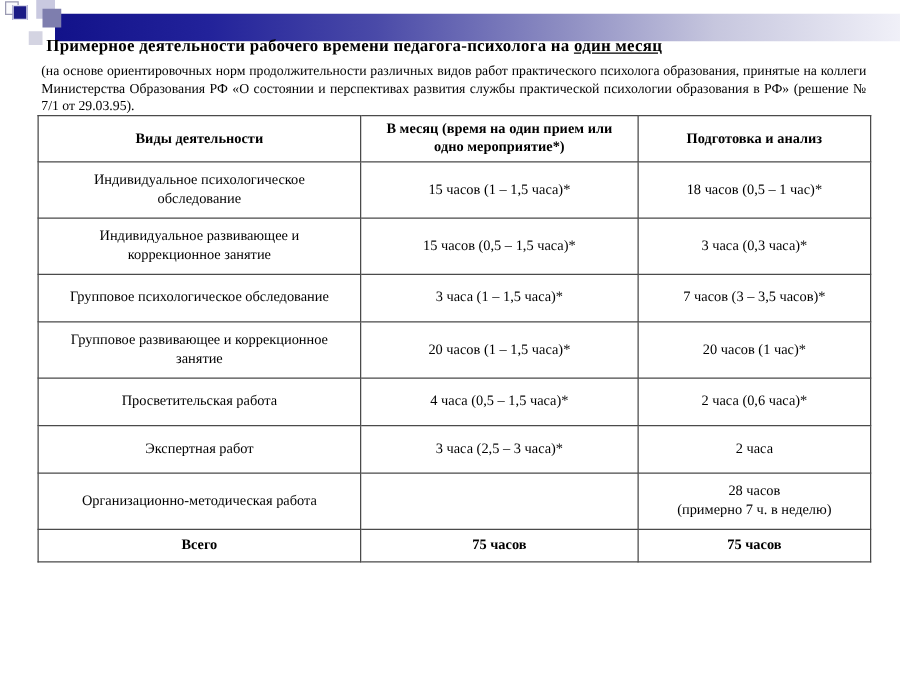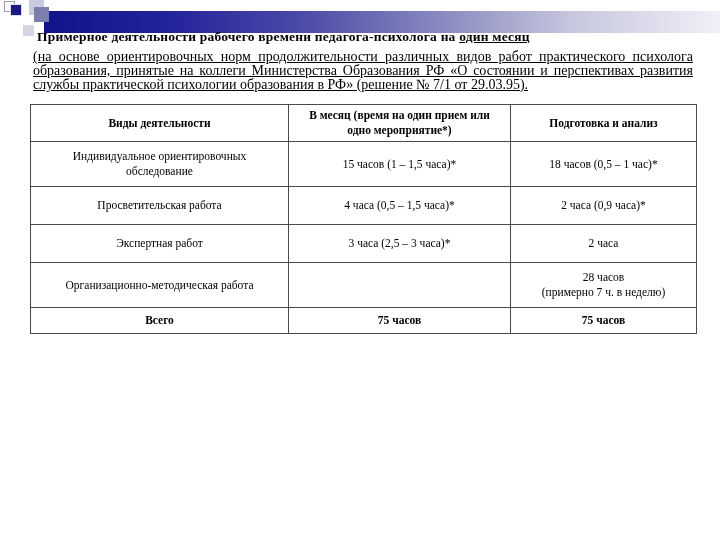--- a/index.html
+++ b/index.html
@@ -33,30 +33,29 @@
     font-weight: bold;
     color: #000000;
     letter-spacing: 0.2px;
     white-space: nowrap;
   }
   .title .underlined { text-decoration: underline; }
   .subtitle {
     margin-top: 5px;
     margin-left: 3px;
     width: 660px;
-    font-size: 14px;
+    font-size: 11px;
     line-height: 14px;
     color: #000000;
     text-align: justify;
-    text-decoration: underline;
   }
 
   
   table {
-    margin-top: 12px;
+    margin-top: 0;
     width: 666px;
     border-collapse: collapse;
     table-layout: fixed;
   }
   th, td {
     border: 1px solid #4a4a4a;
     text-align: center;
     vertical-align: middle;
     font-size: 11.5px;
     line-height: 15px;
@@ -97,28 +96,43 @@
         </colgroup>
       <thead>
         <tr id="header-row">
             <th>Виды деятельности</th>
             <th>В месяц (время на один прием или одно мероприятие*)</th>
             <th>Подготовка и анализ</th>
           </tr>
       </thead>
       <tbody id="table-body">
           <tr>
-            <td>Индивидуальное ориентировочных обследование</td>
+            <td>Индивидуальное психологическое обследование</td>
             <td>15 часов (1 – 1,5 часа)*</td>
             <td>18 часов (0,5 – 1 час)*</td>
           </tr>
           <tr>
+            <td>Индивидуальное развивающее и коррекционное занятие</td>
+            <td>15 часов (0,5 – 1,5 часа)*</td>
+            <td>3 часа (0,3 часа)*</td>
+          </tr>
+          <tr>
+            <td>Групповое психологическое обследование</td>
+            <td>3 часа (1 – 1,5 часа)*</td>
+            <td>7 часов (3 – 3,5 часов)*</td>
+          </tr>
+          <tr>
+            <td>Групповое развивающее и коррекционное занятие</td>
+            <td>20 часов (1 – 1,5 часа)*</td>
+            <td>20 часов (1 час)*</td>
+          </tr>
+          <tr>
             <td>Просветительская работа</td>
             <td>4 часа (0,5 – 1,5 часа)*</td>
-            <td>2 часа (0,9 часа)*</td>
+            <td>2 часа (0,6 часа)*</td>
           </tr>
           <tr>
             <td>Экспертная работ</td>
             <td>3 часа (2,5 – 3 часа)*</td>
             <td>2 часа</td>
           </tr>
           <tr>
             <td>Организационно-методическая работа</td>
             <td></td>
             <td>28 часов

